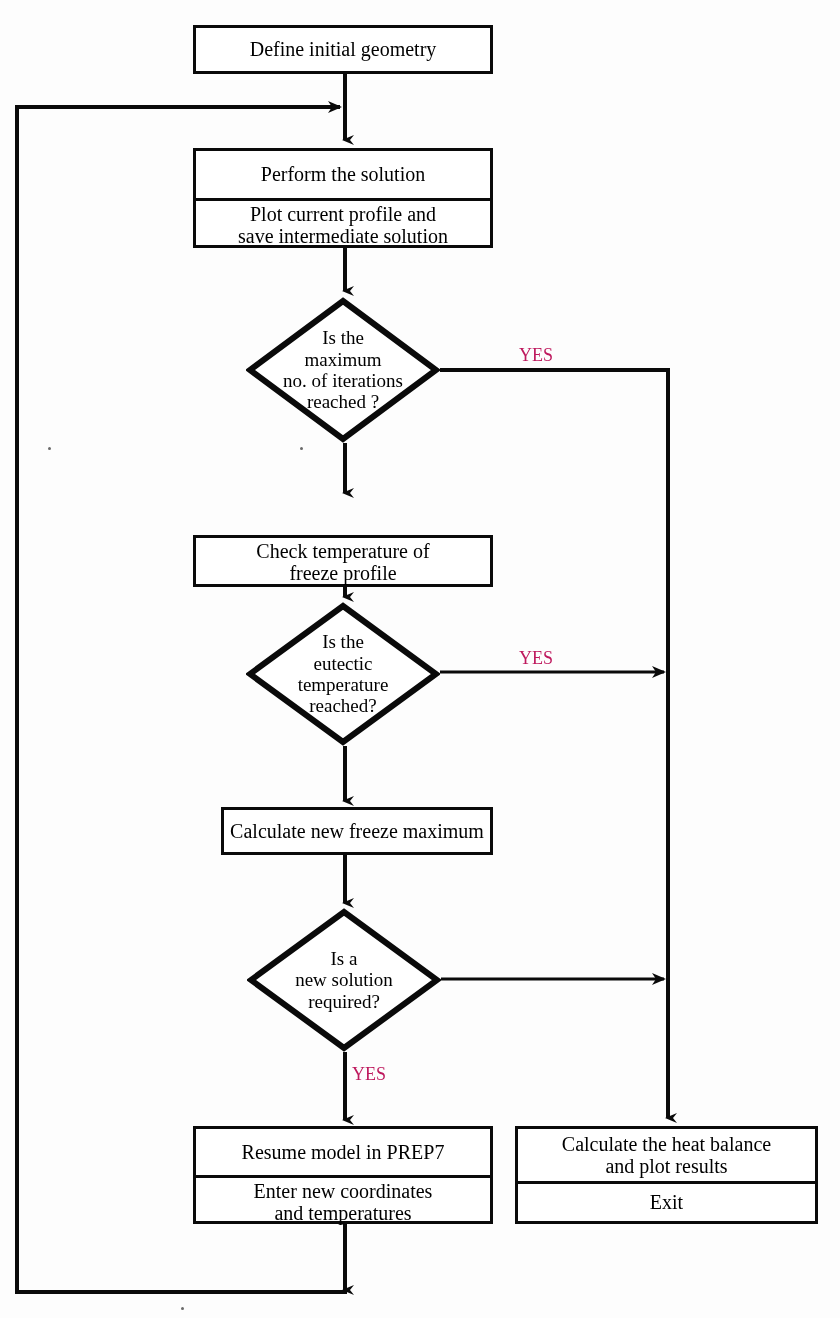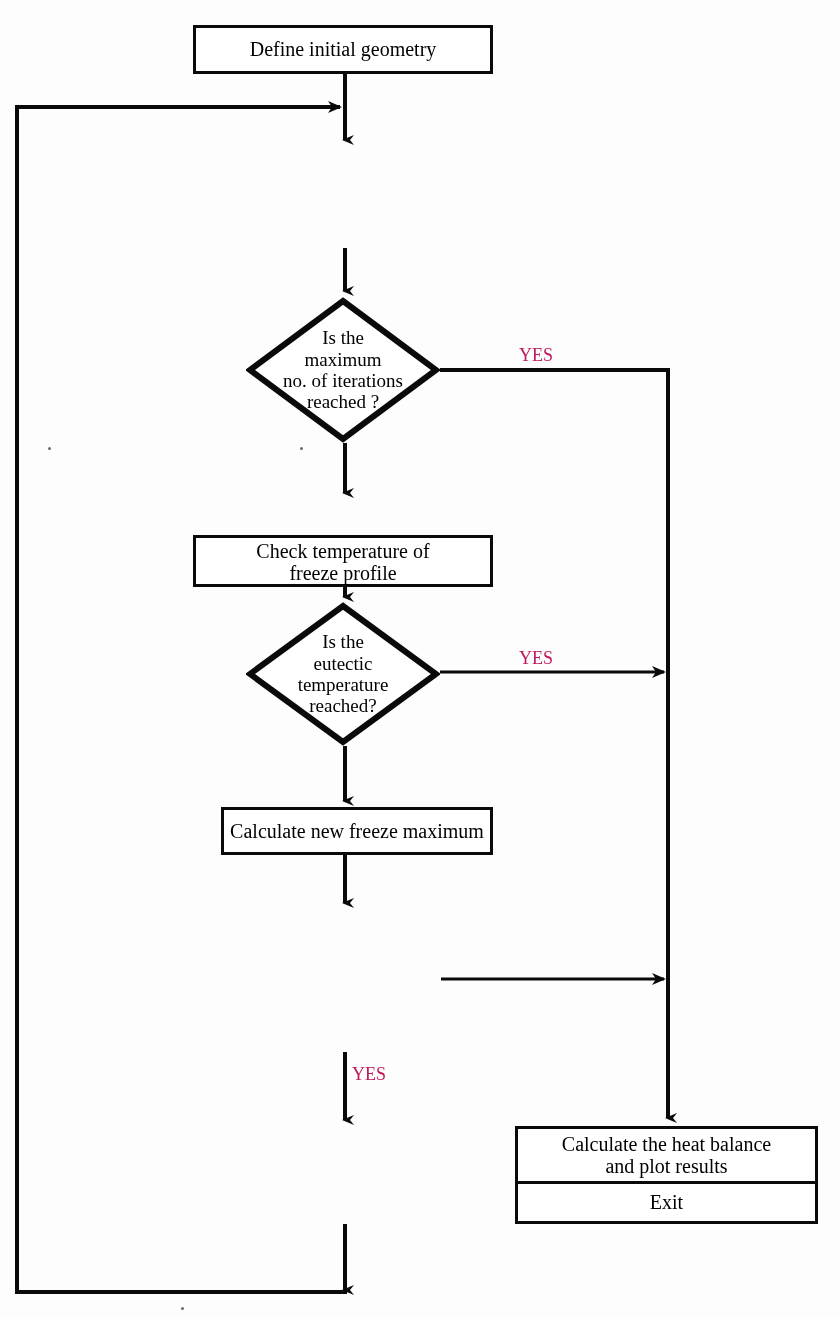--- a/index.html
+++ b/index.html
@@ -123,20 +123,25 @@
       <path d="M345,1224 L345,1292 L17,1292 L17,107 L340,107" stroke-width="4" marker-end="url(#arrowRight)"></path>
 
       <line x1="345" y1="1224" x2="345" y2="1290" stroke-width="4" marker-end="url(#arrowDown)"></line>
     </g>
   </svg>
 
   <div class="node" style="left:193px; top:25px; width:300px; height:49px;">
     <div class="cell">Define initial geometry</div>
   </div>
 
+  <div class="node" style="left:193px; top:148px; width:300px; height:100px;">
+    <div class="cell" style="flex:0 0 47px;">Perform the solution</div>
+    <div class="cell divided" style="white-space:pre-line;">Plot current profile and
+save intermediate solution</div>
+  </div>
 
   <div class="diamond-wrap" style="left:246px; top:297px; width:194px; height:146px;">
     <svg width="194" height="146" viewBox="0 0 194 146">
       <polygon points="97,4 190,73 97,142 4,73" fill="#ffffff" stroke="#0a0a0a" stroke-width="6"></polygon>
     </svg>
     <div class="diamond-label">Is the
 maximum
 no. of iterations
 reached ?</div>
   </div>
@@ -153,21 +158,34 @@
     <div class="diamond-label">Is the
 eutectic
 temperature
 reached?</div>
   </div>
 
   <div class="node" style="left:221px; top:807px; width:272px; height:48px;">
     <div class="cell">Calculate new freeze maximum</div>
   </div>
 
-
+  <div class="diamond-wrap" style="left:247px; top:908px; width:194px; height:144px;">
+    <svg width="194" height="144" viewBox="0 0 194 144">
+      <polygon points="97,4 190,72 97,140 4,72" fill="#ffffff" stroke="#0a0a0a" stroke-width="6"></polygon>
+    </svg>
+    <div class="diamond-label">Is a
+new solution
+required?</div>
+  </div>
+
+  <div class="node" style="left:193px; top:1126px; width:300px; height:98px;">
+    <div class="cell" style="flex:0 0 46px;">Resume model in PREP7</div>
+    <div class="cell divided" style="white-space:pre-line;">Enter new coordinates
+and temperatures</div>
+  </div>
 
   <div class="node" style="left:515px; top:1126px; width:303px; height:98px;">
     <div class="cell" style="white-space:pre-line; flex:0 0 52px;">Calculate the heat balance
 and plot results</div>
     <div class="cell divided">Exit</div>
   </div>
 
   <div class="edge-label" style="left:519px; top:345px;">YES</div>
 
   <div class="edge-label" style="left:519px; top:648px;">YES</div>

